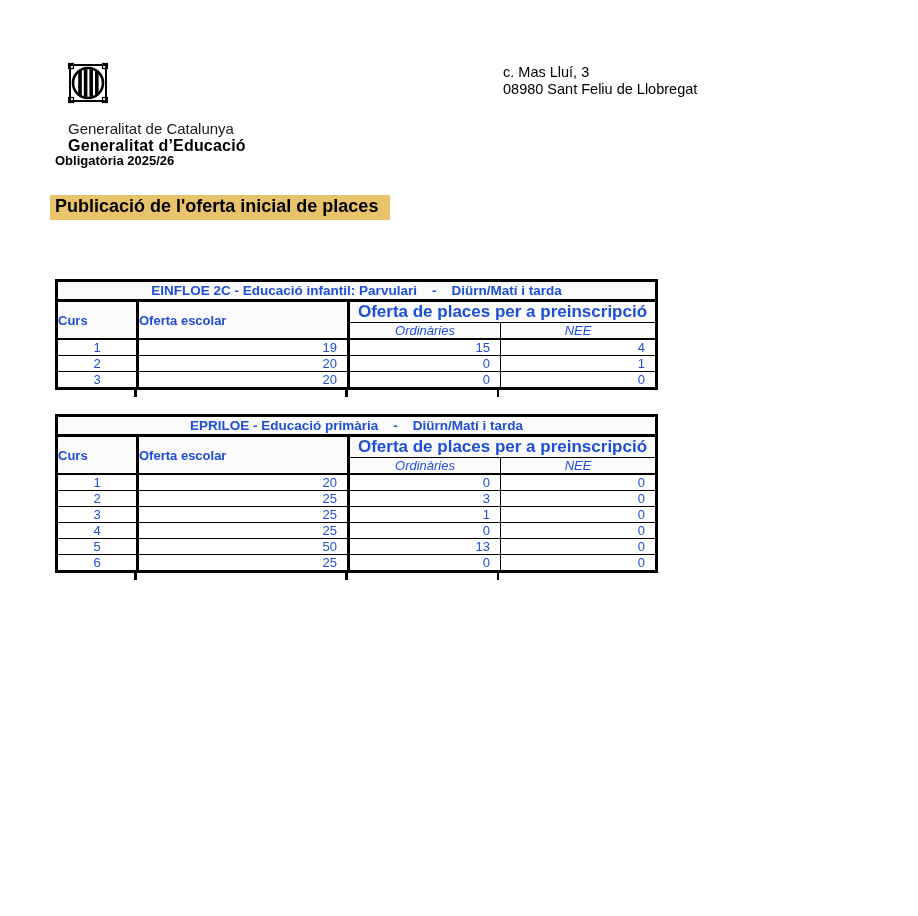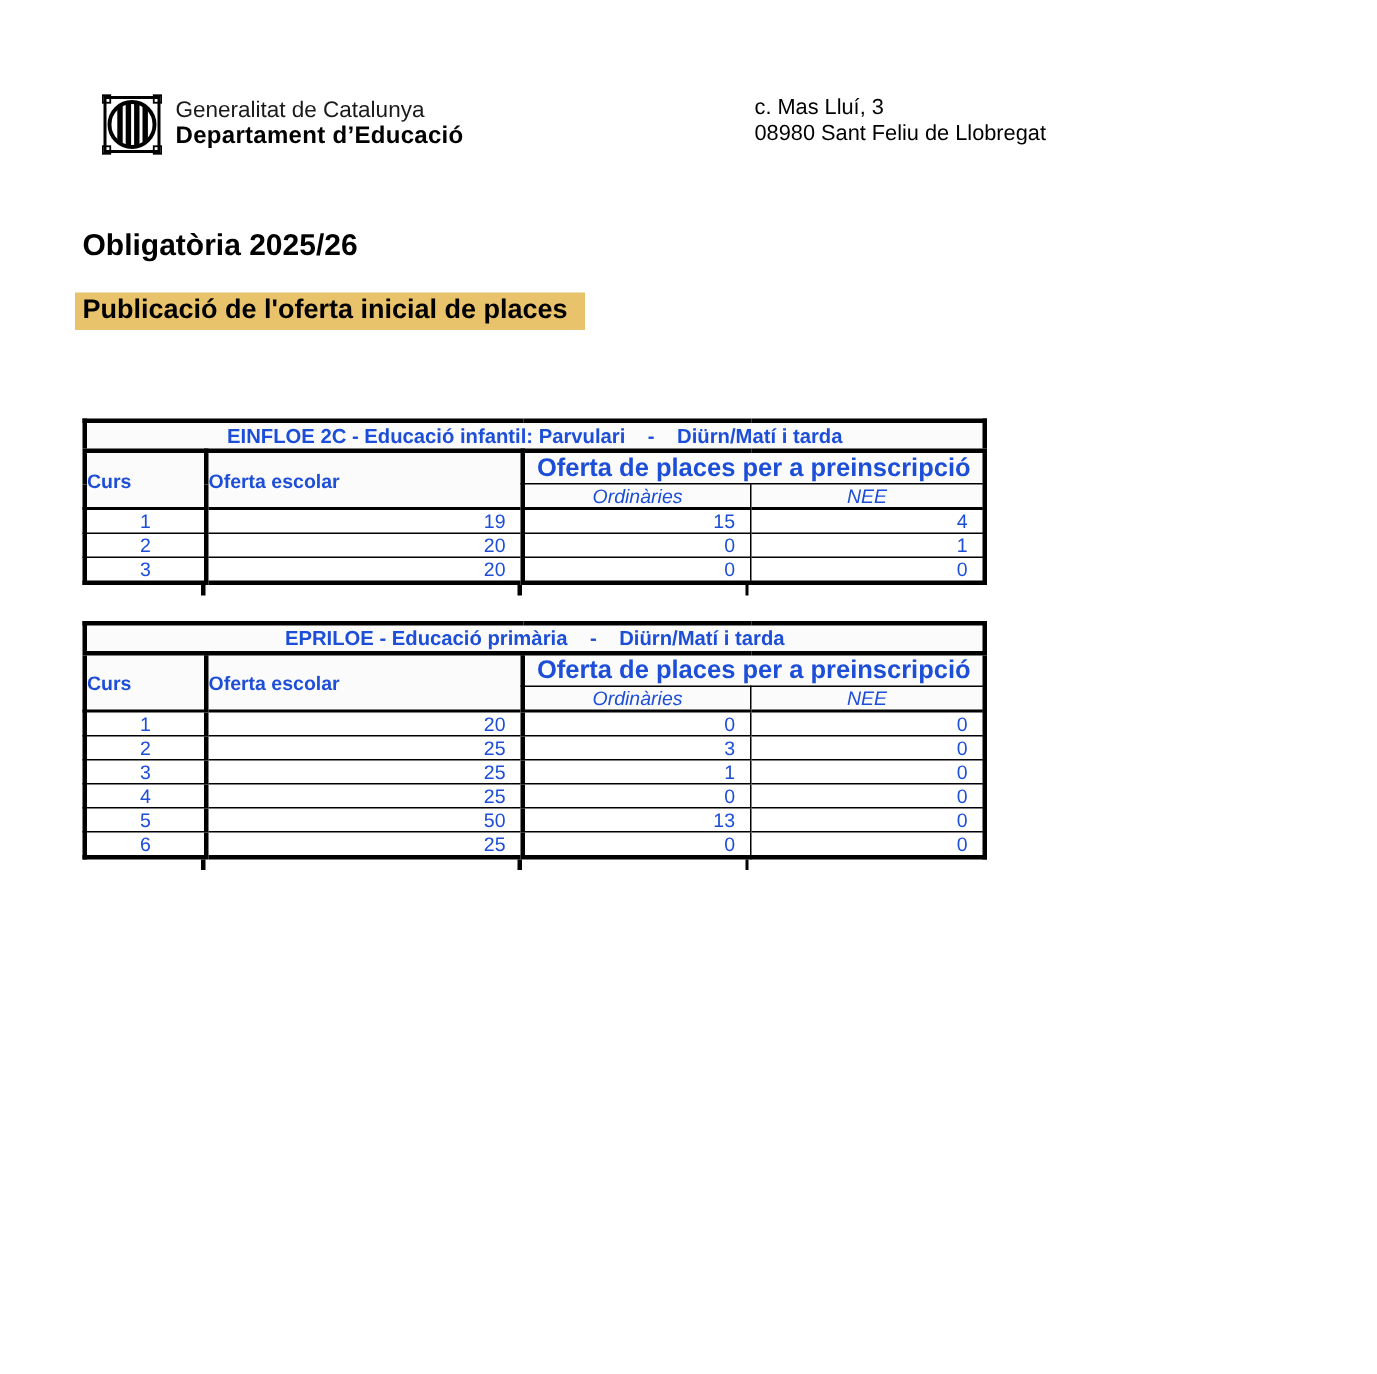--- a/index.html
+++ b/index.html
@@ -7,29 +7,29 @@
   .page {
     position:relative;
     width:918px; height:916px;
     background:#ffffff;
     font-family:"Liberation Sans", sans-serif;
     color:#000000;
     overflow:hidden;
   }
 
   
-  .logo-block { position:absolute; left:68px; top:62px; display:flex; align-items:flex-start; gap:9px; }
+  .logo-block { position:absolute; left:68px; top:62px; display:flex; align-items:flex-start; gap:9px;flex-direction:column; }
   .logo-text { padding-top:3px; }
   .logo-line1 { font-size:15px; line-height:17px; color:#1a1a1a; }
   .logo-line2 { font-size:16px; line-height:18px; font-weight:bold; letter-spacing:0.2px; }
 
   .school-block { position:absolute; left:503px; top:64px; font-size:14.5px; line-height:17px; }
 
   
-  .pretitle { position:absolute; left:55px; top:153px; font-size:20px; font-weight:bold; }
+  .pretitle { position:absolute; left:55px; top:153px; font-size:13px; font-weight:bold; }
   .title-highlight {
     position:absolute; left:50px; top:175px;
     display:inline-block;
     font-size:18px; font-weight:bold;
     padding:1px 12px 3px 5px;
     margin-top:20px;
   }
   .dateline { position:absolute; left:55px; top:205px; font-size:13.5px; }
   .dateline .it { font-style:italic; }
 
@@ -110,21 +110,21 @@
           <rect x="10.2" y="5" width="3.6" height="32" fill="#000"></rect>
           <rect x="15.8" y="5" width="3.6" height="32" fill="#000"></rect>
           <rect x="21.4" y="5" width="3.6" height="32" fill="#000"></rect>
           <rect x="27.0" y="5" width="3.6" height="32" fill="#000"></rect>
         </g>
         <circle cx="20" cy="21" r="15" fill="none" stroke="#000" stroke-width="2.6"></circle>
       </svg>
     </span>
     <div class="logo-text">
       <div class="logo-line1">Generalitat de Catalunya</div>
-      <div class="logo-line2">Departament d’Educació</div>
+      <div class="logo-line2">Generalitat d’Educació</div>
     </div>
   </div>
 
   <div class="school-block">
     <div>c. Mas Lluí, 3</div>
     <div>08980 Sant Feliu de Llobregat</div>
   </div>
 
   <div class="pretitle">Obligatòria 2025/26</div>
   <div class="title-highlight" style="background:#E8C36B;">Publicació de l'oferta inicial de places</div>

